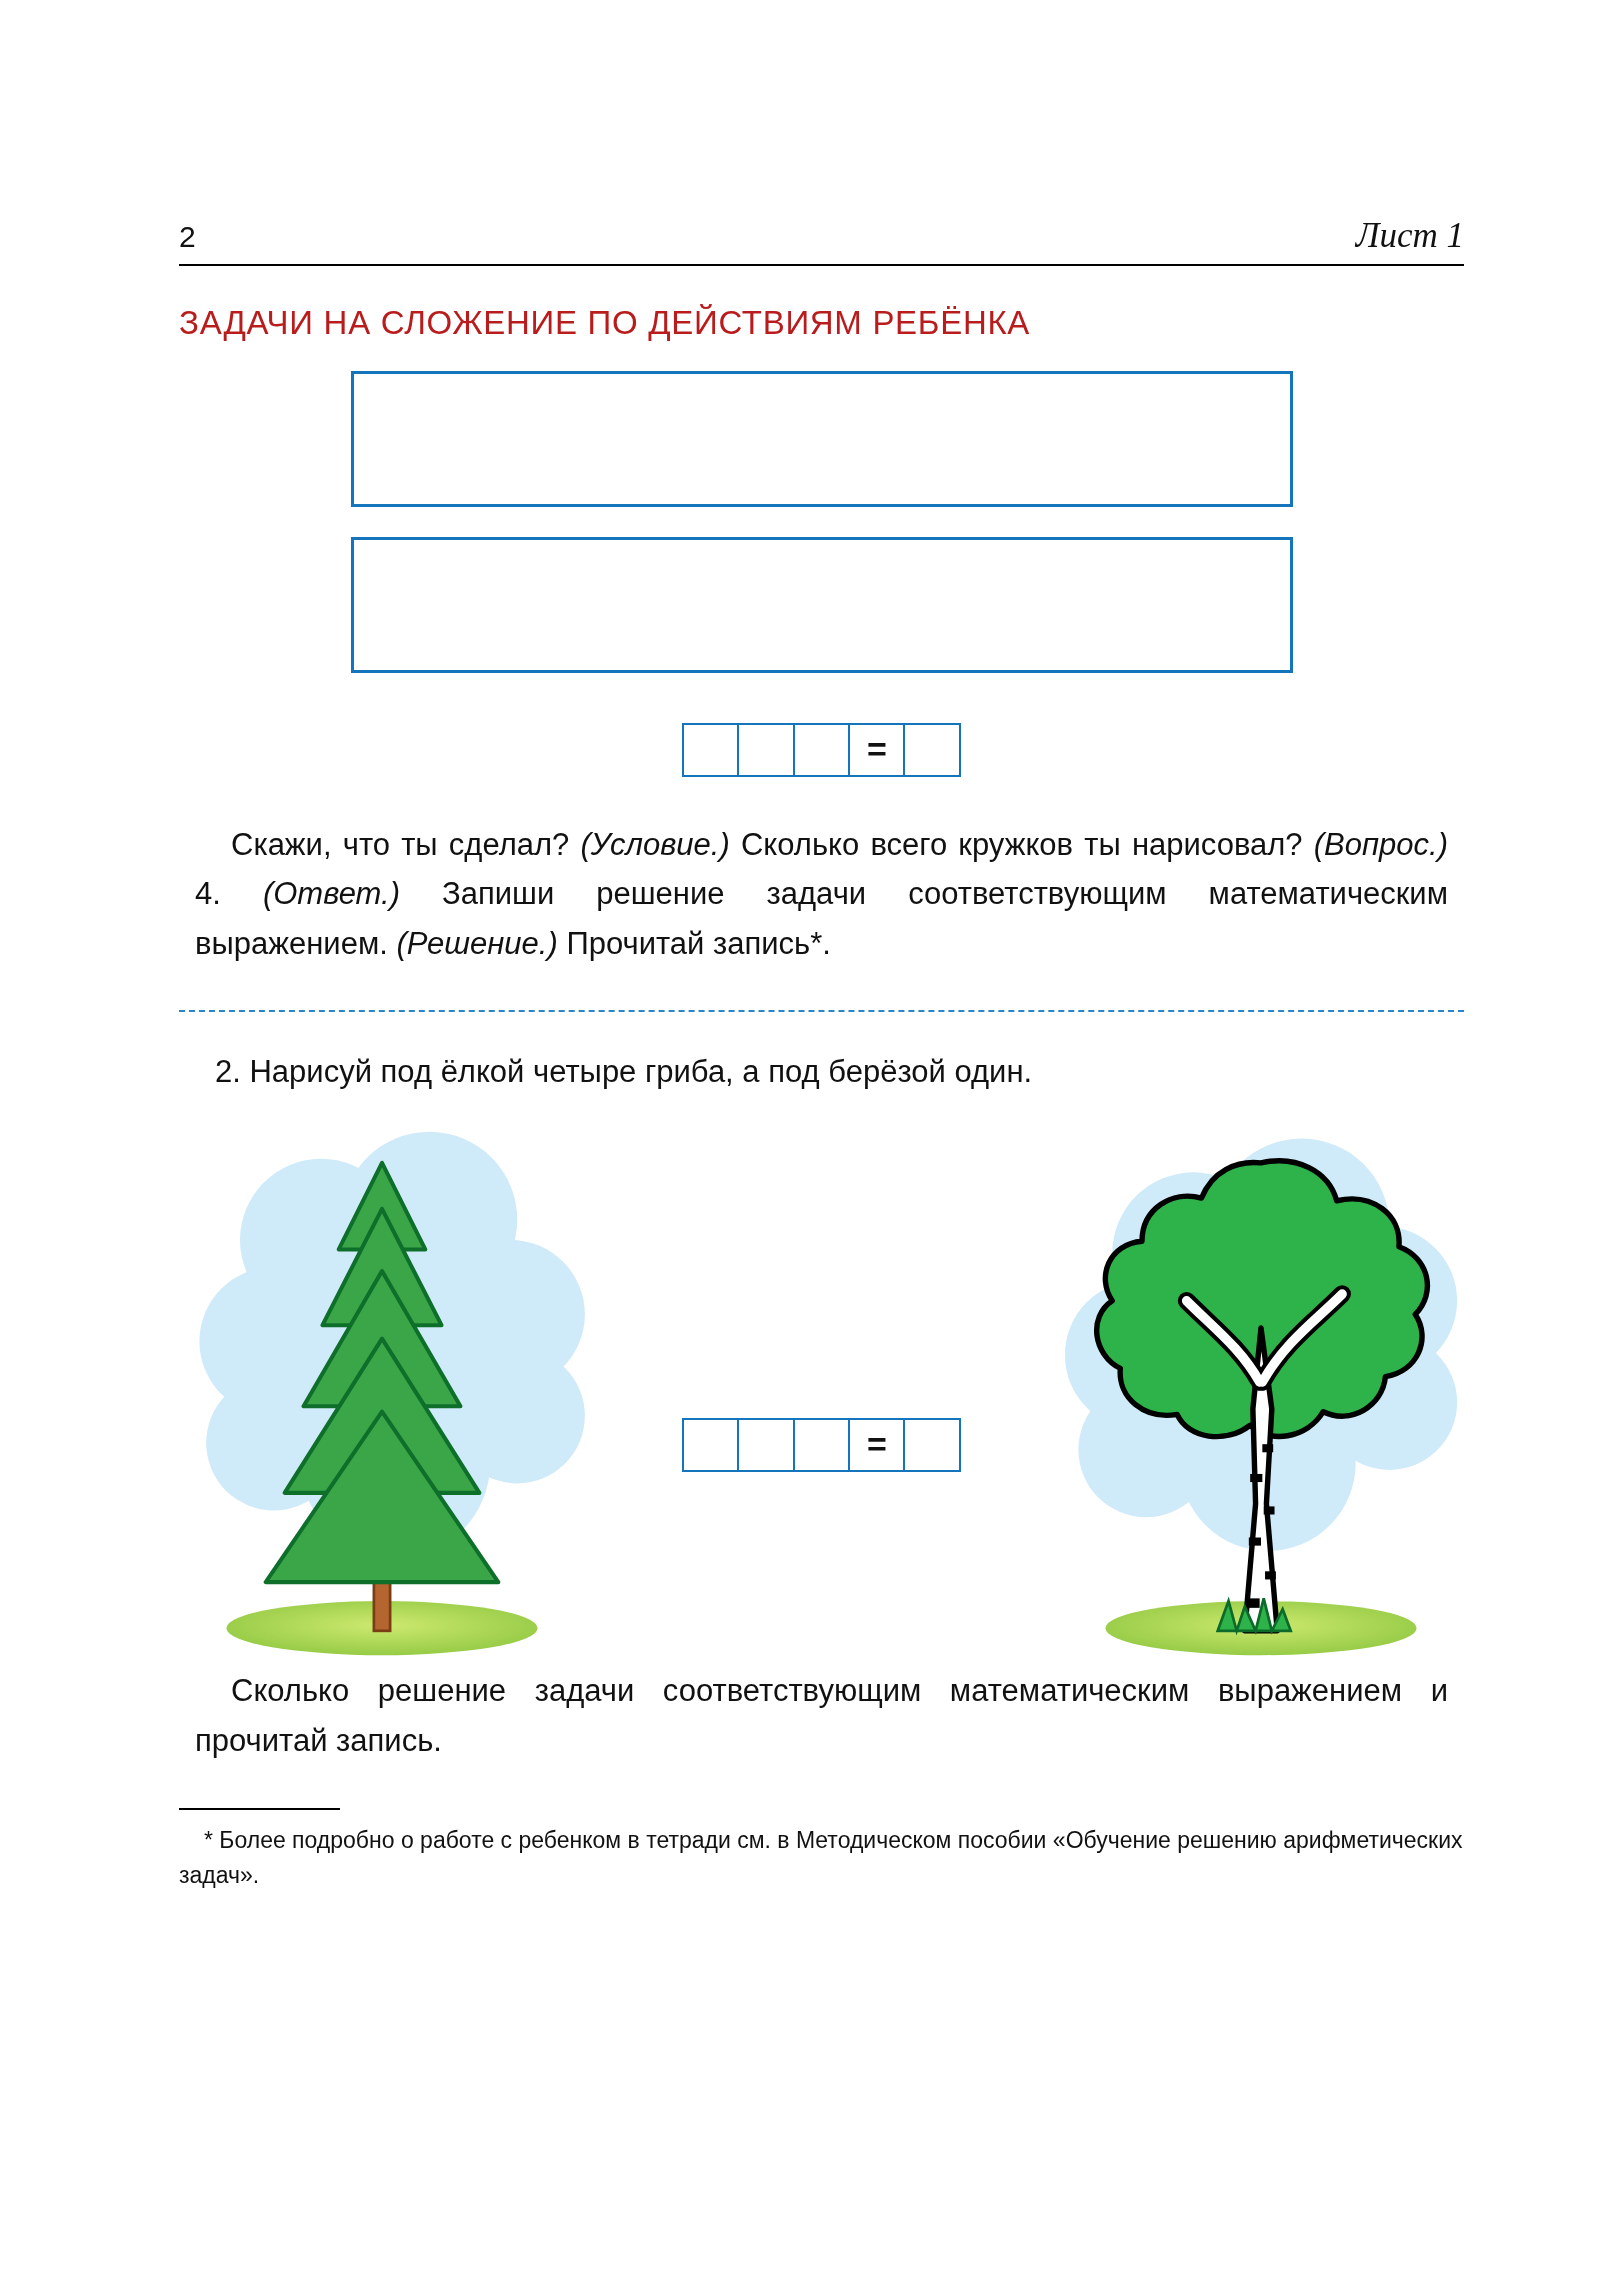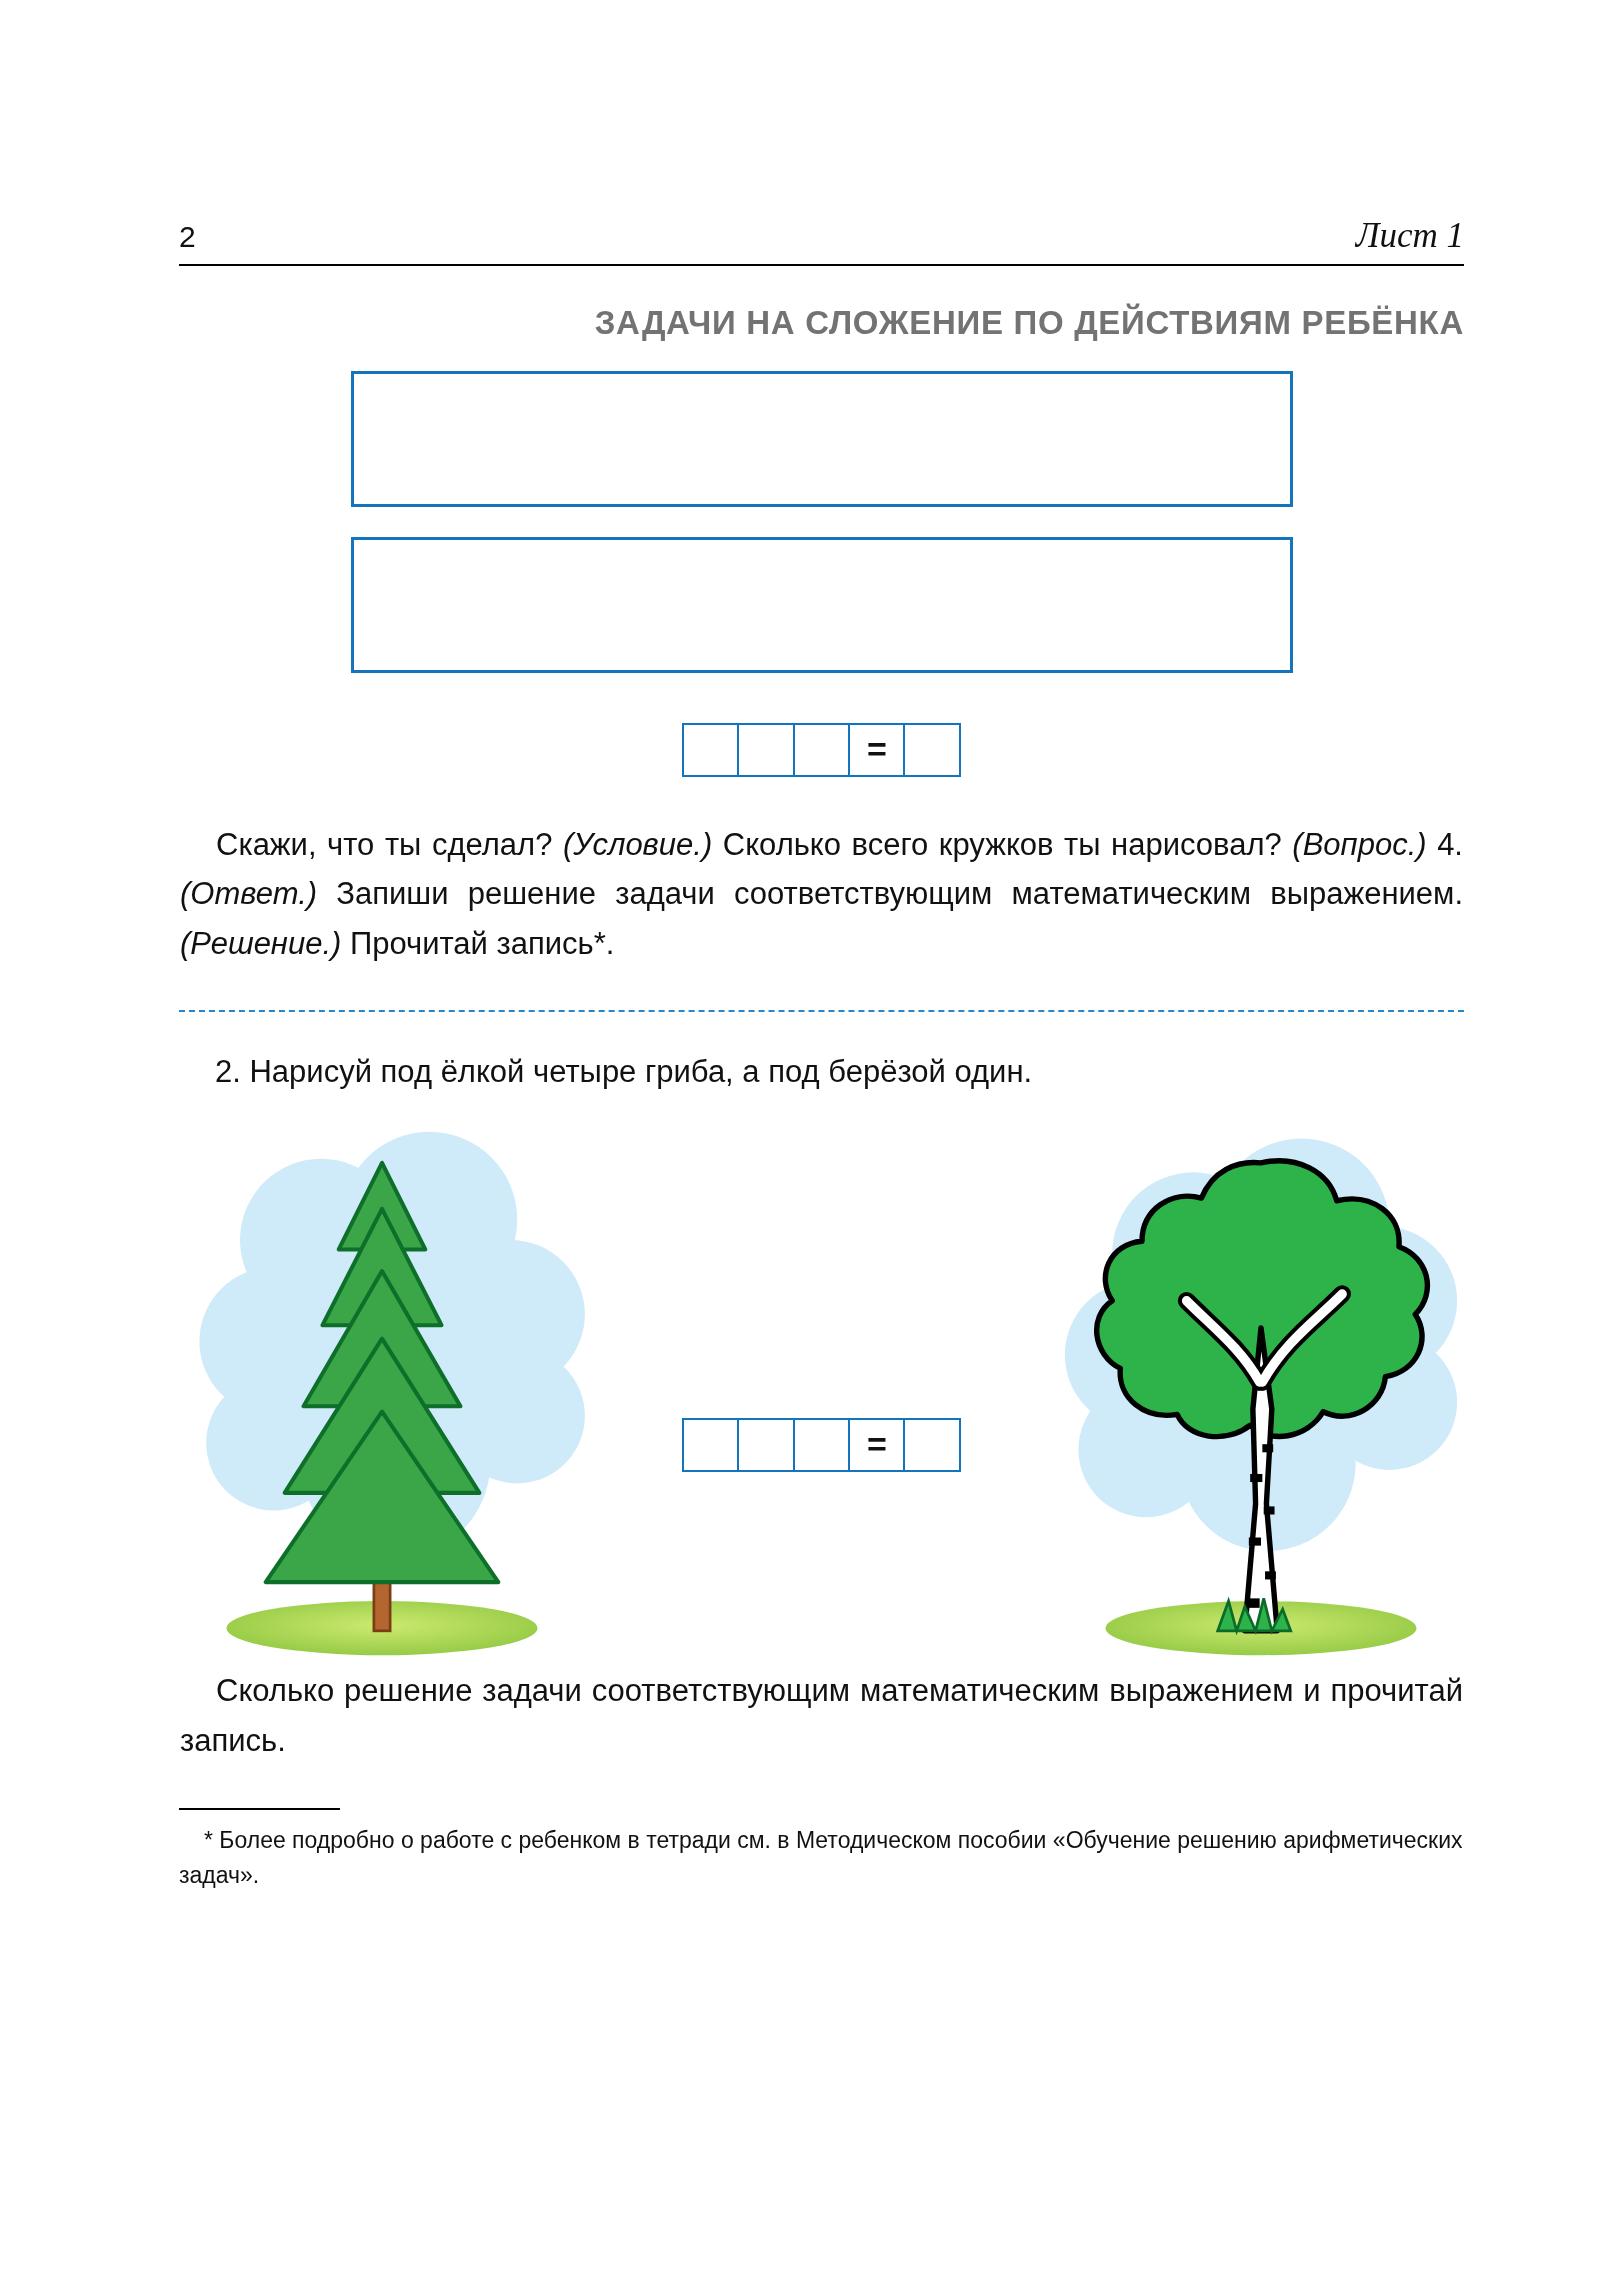--- a/index.html
+++ b/index.html
@@ -4,33 +4,33 @@
 <style>
   html,body{margin:0;padding:0;background:#ffffff;}
   body{width:1622px;height:2295px;font-family:"Liberation Sans",sans-serif;color:#111;position:relative;overflow:hidden;}
   .page{box-sizing:border-box;padding:216px 158px 0 179px;}
 
   .header-row{display:flex;justify-content:space-between;align-items:baseline;}
   .page-number{font-size:30px;}
   .sheet-label{font-family:"Liberation Serif",serif;font-style:italic;font-size:35px;text-align:right;}
   .header-rule{border-top:2.6px solid #000;margin-top:7.9px;}
 
-  .title{margin:38px 0 0;text-align:right;font-size:33px;font-weight:bold;color:#737373;letter-spacing:0.7px;}
+  .title{margin:38px 0 0;text-align:left;font-size:33px;font-weight:normal;color:#b91c1c;letter-spacing:0.7px;}
 
   .statement{font-size:31px;line-height:1.6;text-align:justify;text-indent:36px;margin:34px 0 0;}
   .statement.task2{margin-top:35px;}
 
   .draw-rect{width:936px;height:130px;border:3.3px solid #1474bc;margin:29px auto 0;background:#fff;}
   .draw-rect.bottom{margin-top:30px;}
 
   .eq-strip{display:flex;width:max-content;margin:50px auto 0;}
   .eq-cell{width:54px;height:50px;border:2.6px solid #1474bc;margin-left:-2.6px;display:flex;align-items:center;justify-content:center;font-size:34px;font-weight:bold;background:#fff;}
   .eq-cell:first-child{margin-left:0;}
 
-  .note{font-size:31px;line-height:1.6;text-align:justify;text-indent:36px;margin:43px 1px 0;}
+  .note{font-size:31px;line-height:1.6;text-align:justify;text-indent:36px;margin:43px 16px 0;}
   .note em{font-style:italic;}
   .note.after-illustration{margin-top:29px;}
   .note.cont{margin-top:0;}
 
   .divider{border-top:2.6px dashed #2a86c8;margin-top:41px;}
 
   .illustration{display:flex;justify-content:space-between;align-items:flex-end;margin-top:29px;}
   .illustration .eq-strip{margin:98px 0 0;align-self:center;}
 
   .footnote-rule{width:161px;border-top:2px solid #000;margin:43px 0 13px;}

